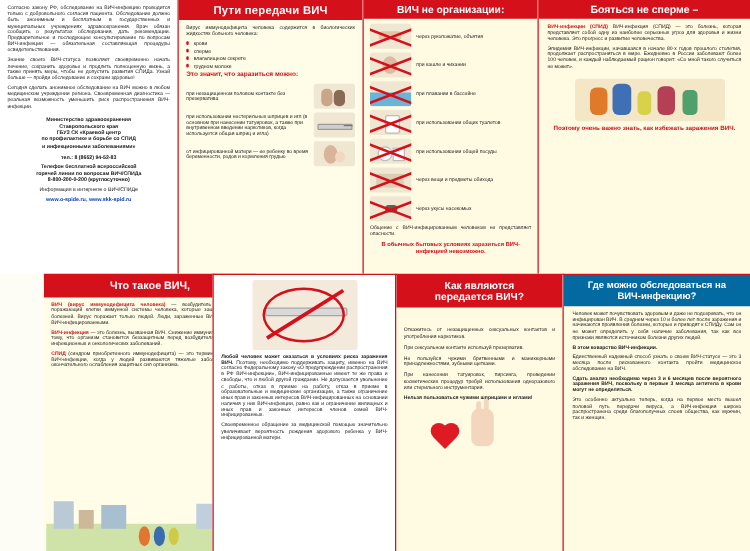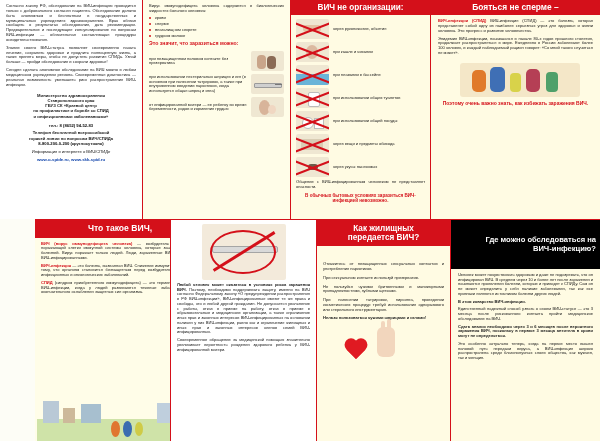--- a/index.html
+++ b/index.html
@@ -66,21 +66,21 @@
   #p5 .hdr{background:#d4101a;color:#fff;font-size:8.6px;padding:4px 4px;}
   #p5 .inner{padding:4px 6px;}
 
   #p6{left:170px;top:219px;width:146px;height:222px;background:#ffffff;border-top:1.5px solid #d4101a;border-left:1.5px solid #d4101a;padding:4px 6px;box-sizing:border-box;}
 
   #p7{left:316px;top:219px;width:134px;height:222px;background:#fffbe3;border-top:1.5px solid #d4101a;border-left:1.5px solid #d4101a;}
   #p7 .hdr{background:#d4101a;color:#fff;font-size:8.2px;padding:4px 4px;}
   #p7 .inner{padding:4px 6px;}
 
   #p8{left:450px;top:219px;width:150px;height:222px;background:#fffbe3;border-top:1.5px solid #d4101a;border-left:1.5px solid #d4101a;}
-  #p8 .hdr{background:#000000;color:#fff;font-size:7.6px;padding:16px 4px;text-align:right;}
+  #p8 .hdr{background:#0369a1;color:#fff;font-size:7.6px;padding:4px 4px;}
   #p8 .inner{padding:4px 7px;}
 
   .heart{
     position:relative;width:26px;height:24px;
   }
   .heart:before,.heart:after{
     content:"";position:absolute;top:0;width:13px;height:20px;background:#e01a22;border-radius:13px 13px 0 0;
   }
   .heart:before{left:13px;transform:rotate(-45deg);transform-origin:0 100%;}
   .heart:after{left:0;transform:rotate(45deg);transform-origin:100% 100%;}
@@ -121,20 +121,21 @@
       <div class="phone">8-800-200-0-200 (круглосуточно)</div>
       <div style="margin-top:2px;">Информация в интернете о ВИЧ/СПИДе</div>
     </div>
     <div class="web">
       <span>www.o-spide.ru,</span>
       <span>www.skk-spid.ru</span>
     </div>
   </div>
 
   <div class="panel" id="p2">
+    <div class="hdr">Пути передачи ВИЧ</div>
     <div class="inner">
       <div class="body-txt">Вирус иммунодефицита человека содержится в биологических жидкостях больного человека:</div>
       <ul class="liq-list">
         <li>крови</li>
         <li>сперме</li>
         <li>влагалищном секрете</li>
         <li>грудном молоке</li>
       </ul>
       <div class="bold red" style="margin-top:3px;font-size:5.2px;line-height:1.12;">Это значит, что заразиться можно:</div>
 
@@ -291,21 +292,21 @@
       <div style="position:absolute;left:6px;top:26px;width:72px;height:2.6px;background:#d4101a;transform:rotate(-32deg);"></div>
     </div>
     <div class="body-txt">
       <span class="bold">Любой человек может оказаться в условиях риска заражения ВИЧ.</span><span> Поэтому, необходимо поддерживать защиту, именно на ВИЧ согласно Федеральному закону «О предупреждении распространения в РФ ВИЧ-инфекции», ВИЧ-инфицированные имеют те же права и свободы, что и любой другой гражданин. Не допускается увольнение с работы, отказ в приеме на работу, отказ в приеме в образовательные и медицинские организации, а также ограничение иных прав и законных интересов ВИЧ-инфицированных на основании наличия у них ВИЧ-инфекции, равно как и ограничение жилищных и иных прав и законных интересов членов семей ВИЧ-инфицированных.</span>
     </div>
     <div class="body-txt" style="margin-top:3px;">Своевременное обращение за медицинской помощью значительно увеличивает вероятность рождения здорового ребенка у ВИЧ-инфицированной матери.</div>
   </div>
 
   <div class="panel" id="p7">
     <div class="hdr">
-      <div>Как жилищных</div>
+      <div>Как являются</div>
       <div>передается ВИЧ?</div>
     </div>
     <div class="inner">
       <div class="body-txt" style="margin-top:12px;">Откажитесь от незащищенных сексуальных контактов и употребления наркотиков.</div>
       <div class="body-txt" style="margin-top:4px;">При сексуальном контакте используй презерватив.</div>
       <div class="body-txt" style="margin-top:4px;">Не пользуйся чужими бритвенными и маникюрными принадлежностями, зубными щетками.</div>
       <div class="body-txt" style="margin-top:4px;">При нанесении татуировок, пирсинга, проведении косметических процедур требуй использования одноразового или стерильного инструментария.</div>
       <div class="body-txt bold" style="margin-top:4px;">Нельзя пользоваться чужими шприцами и иглами!</div>
 
       <div style="position:relative;height:52px;margin-top:4px;">

